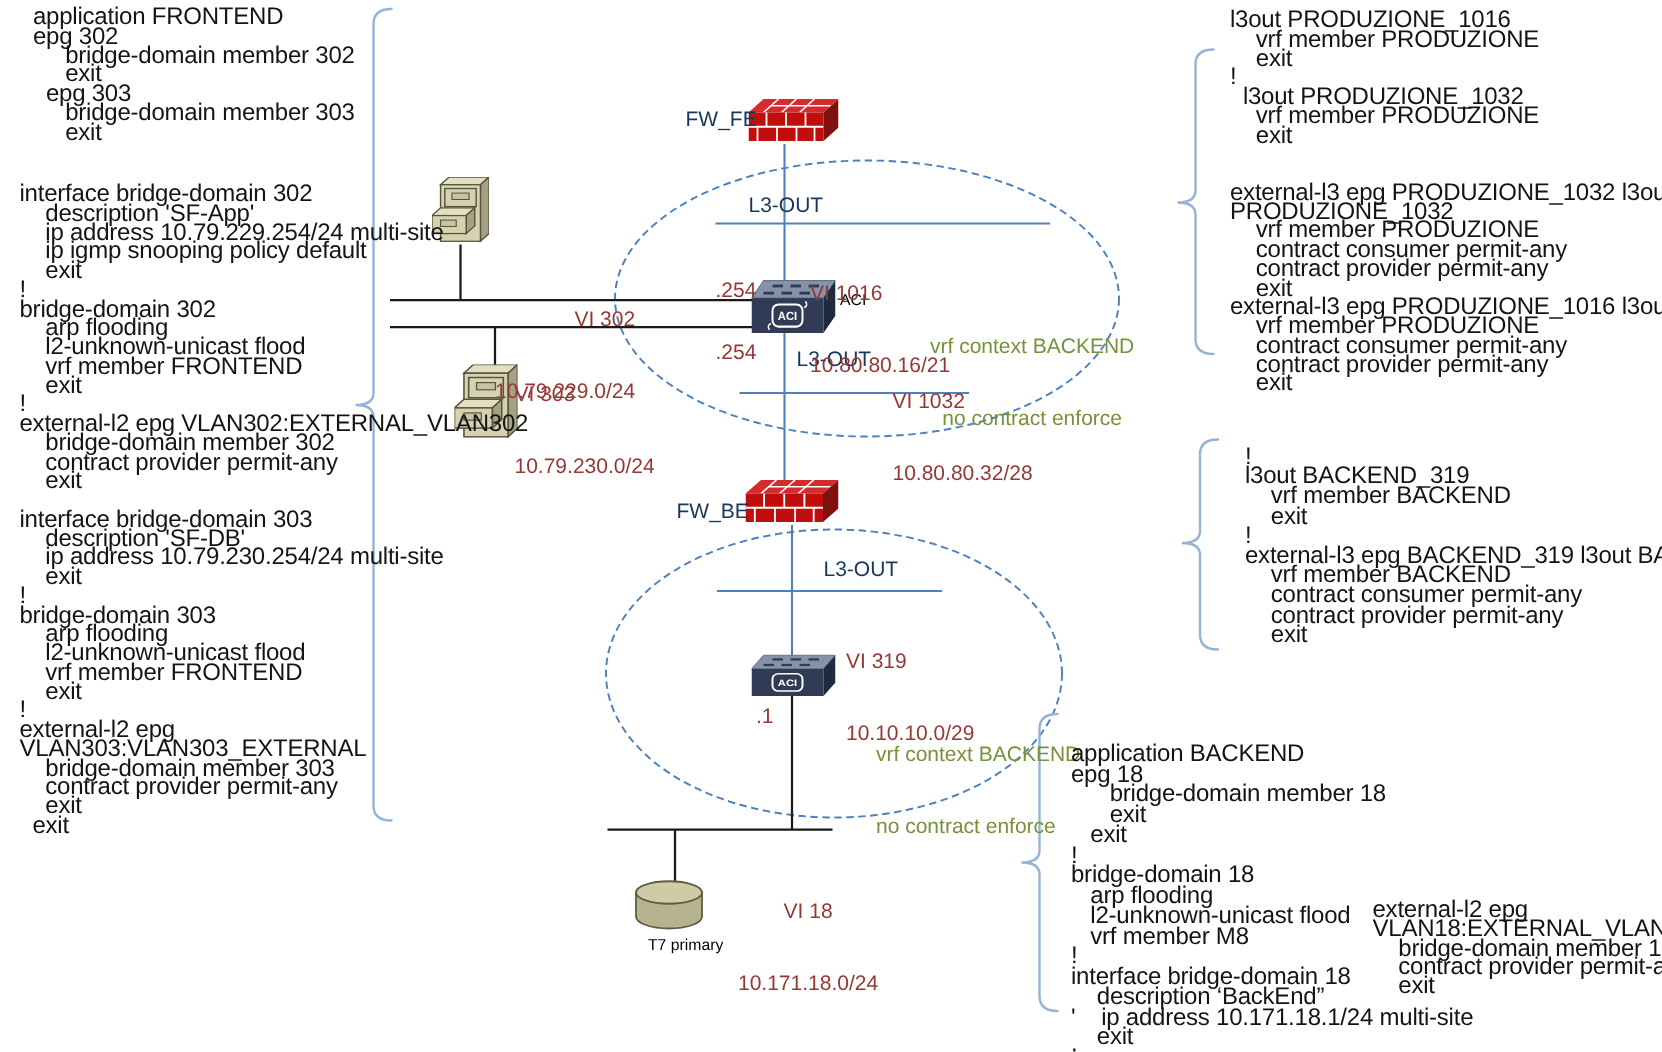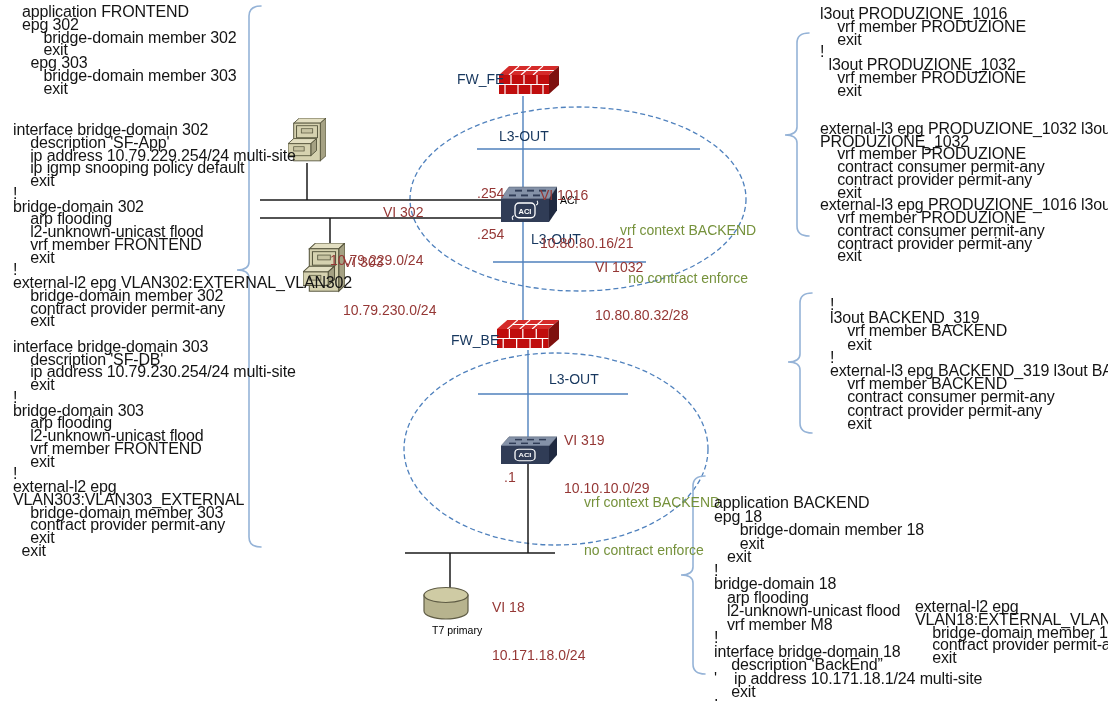--- a/index.html
+++ b/index.html
@@ -213,21 +213,21 @@
   <span>10.10.10.0/29</span>
 </div>
 <div class="dlabel red two-line" style="left:330px;top:172px;text-align:right;">
   <span>VI 302</span>
   <span>10.79.229.0/24</span>
 </div>
 <div class="dlabel red two-line" style="left:343px;top:222px;">
   <span>VI 303</span>
   <span>10.79.230.0/24</span>
 </div>
-<div class="dlabel red two-line" style="left:492px;top:567px;">
+<div class="dlabel red two-line" style="left:492px;top:567px;text-align:center;">
   <span>VI 18</span>
   <span>10.171.18.0/24</span>
 </div>
 
 <div class="dlabel red" style="left:477px;top:185px;">.254</div>
 <div class="dlabel red" style="left:477px;top:226px;">.254</div>
 <div class="dlabel red" style="left:504px;top:469px;">.1</div>
 
 <div class="dlabel green two-line" style="left:620px;top:190px;text-align:center;">
   <span>vrf context BACKEND</span>

